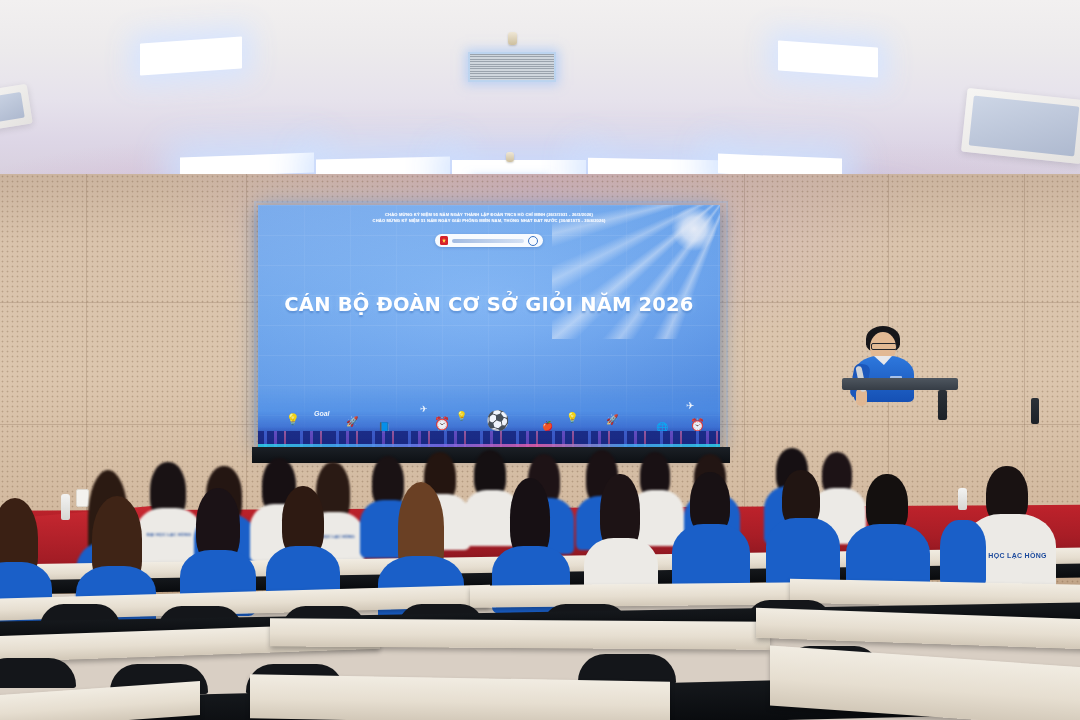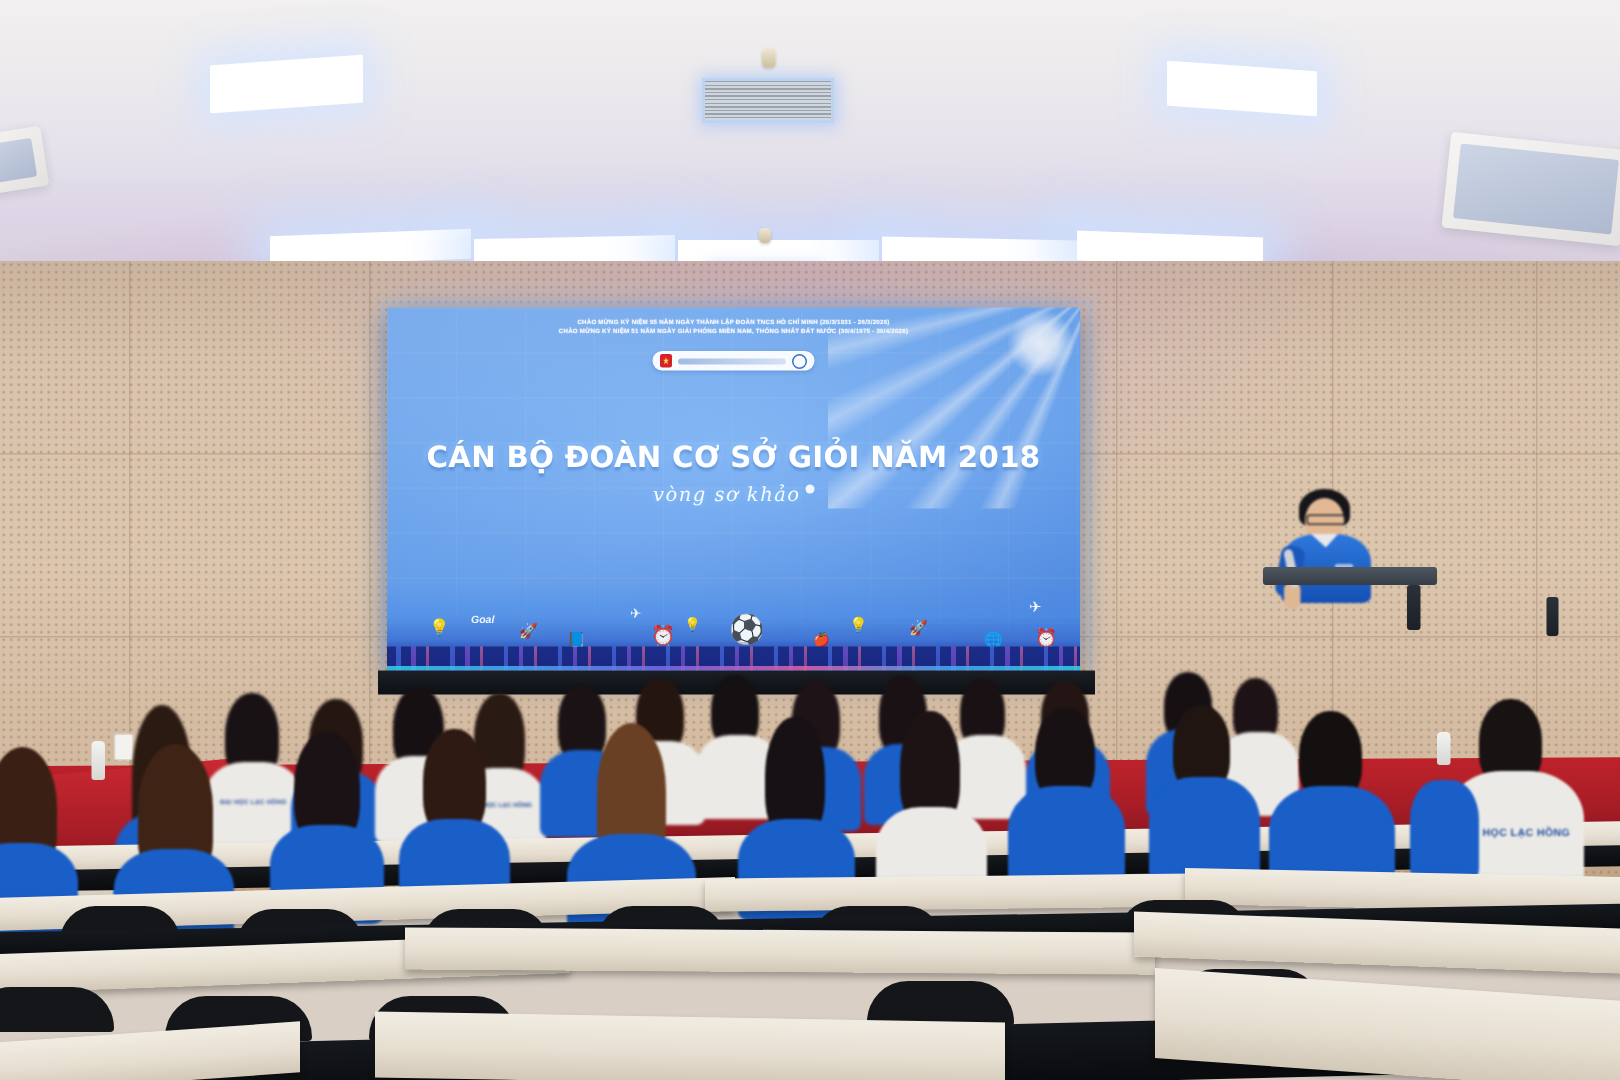--- a/index.html
+++ b/index.html
@@ -230,25 +230,22 @@
       <div>CHÀO MỪNG KỶ NIỆM 51 NĂM NGÀY GIẢI PHÓNG MIỀN NAM, THỐNG NHẤT ĐẤT NƯỚC (30/4/1975 - 30/4/2026)</div>
     </div>
 
     <div class="logobar">
       <div class="mark"></div>
       <div class="lbtxt"></div>
       <div class="ring"></div>
     </div>
 
 
-    <div class="subtitle">CÁN BỘ ĐOÀN CƠ SỞ GIỎI NĂM 2018</div>
-
-    <div class="script">
-      <span>vòng sơ khảo</span><span class="dot"></span>
-    </div>
+    <div class="subtitle">CÁN BỘ ĐOÀN CƠ SỞ GIỎI NĂM 2026</div>
+
 
     <div class="artband">
       <div class="sky"></div>
 
       <span class="art-ico" style="left:28px;bottom:22px;font-size:11px;">💡</span>
       <span class="art-ico" style="left:198px;bottom:26px;font-size:9px;">💡</span>
       <span class="art-ico" style="left:308px;bottom:24px;font-size:10px;">💡</span>
       <span class="art-ico" style="left:88px;bottom:20px;font-size:10px;">🚀</span>
       <span class="art-ico" style="left:348px;bottom:22px;font-size:10px;">🚀</span>
       <span class="art-ico" style="left:228px;bottom:17px;font-size:19px;">⚽</span>

